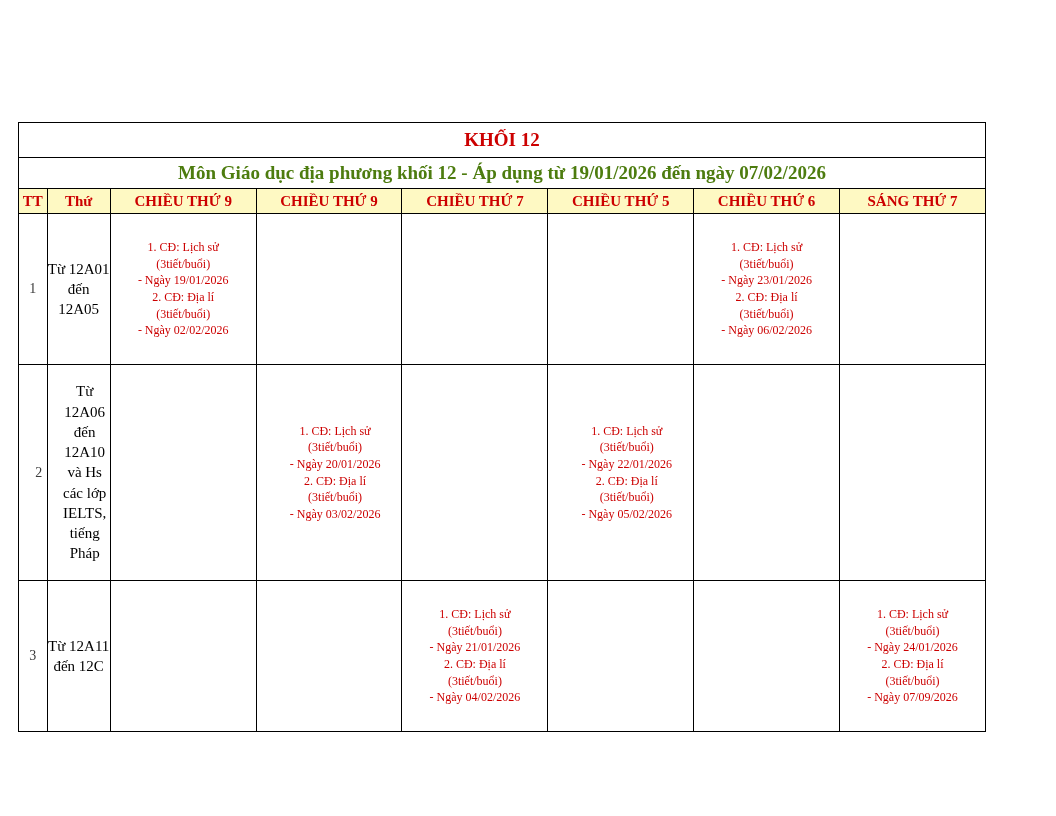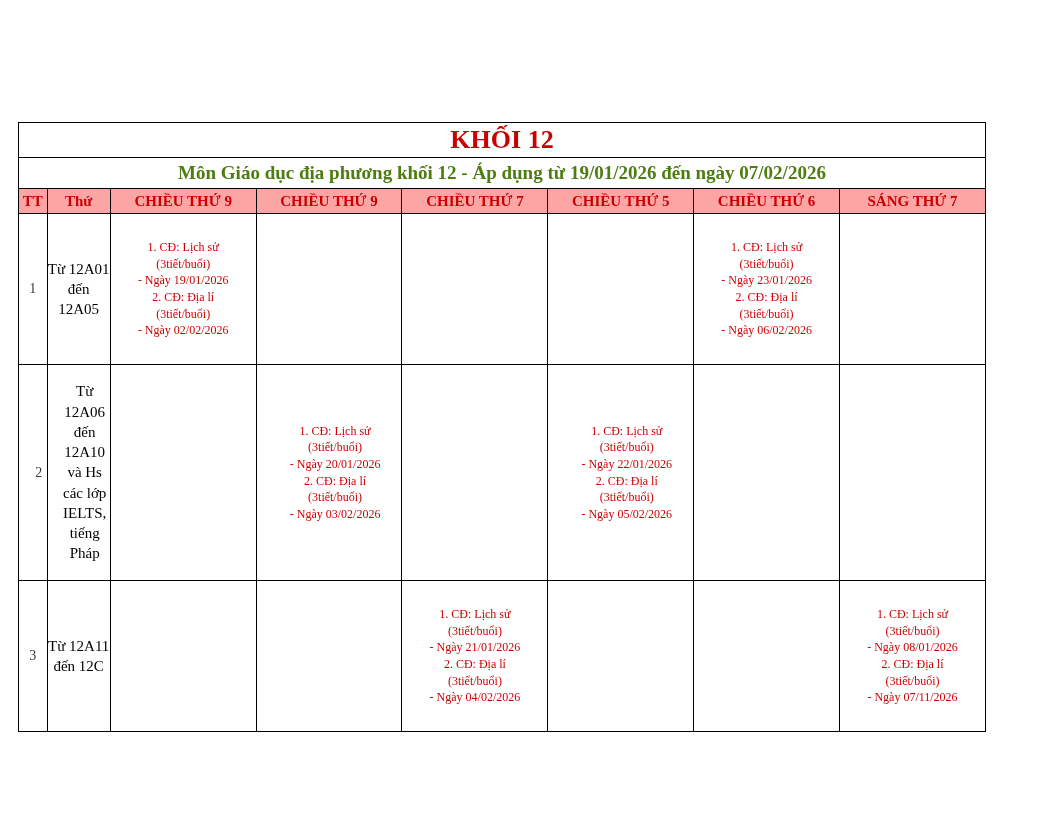--- a/index.html
+++ b/index.html
@@ -27,33 +27,33 @@
     table-layout: fixed;
   }
   .sheet td, .sheet th {
     border: 1px solid #000000;
     padding: 0;
     vertical-align: middle;
     text-align: center;
   }
   .title-row td {
     height: 34px;
-    font-size: 26px;
+    font-size: 19px;
     font-weight: bold;
     color: #cc0000;
     font-family: "Liberation Serif", serif;
   }
   .subtitle-row td {
     height: 30px;
     font-size: 19px;
     font-weight: bold;
     color: #4d7c0f;
   }
   .head-row th {
-    background: #fca5a5;
+    background: #fef9c3;
     color: #cc0000;
     font-weight: bold;
     font-size: 15px;
     height: 24px;
   }
   .col-tt { width: 28px; }
   .col-thu { width: 62px; }
   .col-day { width: 143px; }
 
   .cell-tt {
@@ -175,21 +175,21 @@
             <span class="ln">- Ngày 21/01/2026</span>
             <span class="ln">2. CĐ: Địa lí</span>
             <span class="ln">(3tiết/buổi)</span>
             <span class="ln">- Ngày 04/02/2026</span>
           </td>
         <td class="cell-body"></td>
         <td class="cell-body"></td>
         <td class="cell-body">
             <span class="ln">1. CĐ: Lịch sử</span>
             <span class="ln">(3tiết/buổi)</span>
-            <span class="ln">- Ngày 08/01/2026</span>
+            <span class="ln">- Ngày 24/01/2026</span>
             <span class="ln">2. CĐ: Địa lí</span>
             <span class="ln">(3tiết/buổi)</span>
-            <span class="ln">- Ngày 07/11/2026</span>
+            <span class="ln">- Ngày 07/09/2026</span>
           </td>
       </tr>
     </tbody>
   </table>
 </div>
 
 </body></html>

